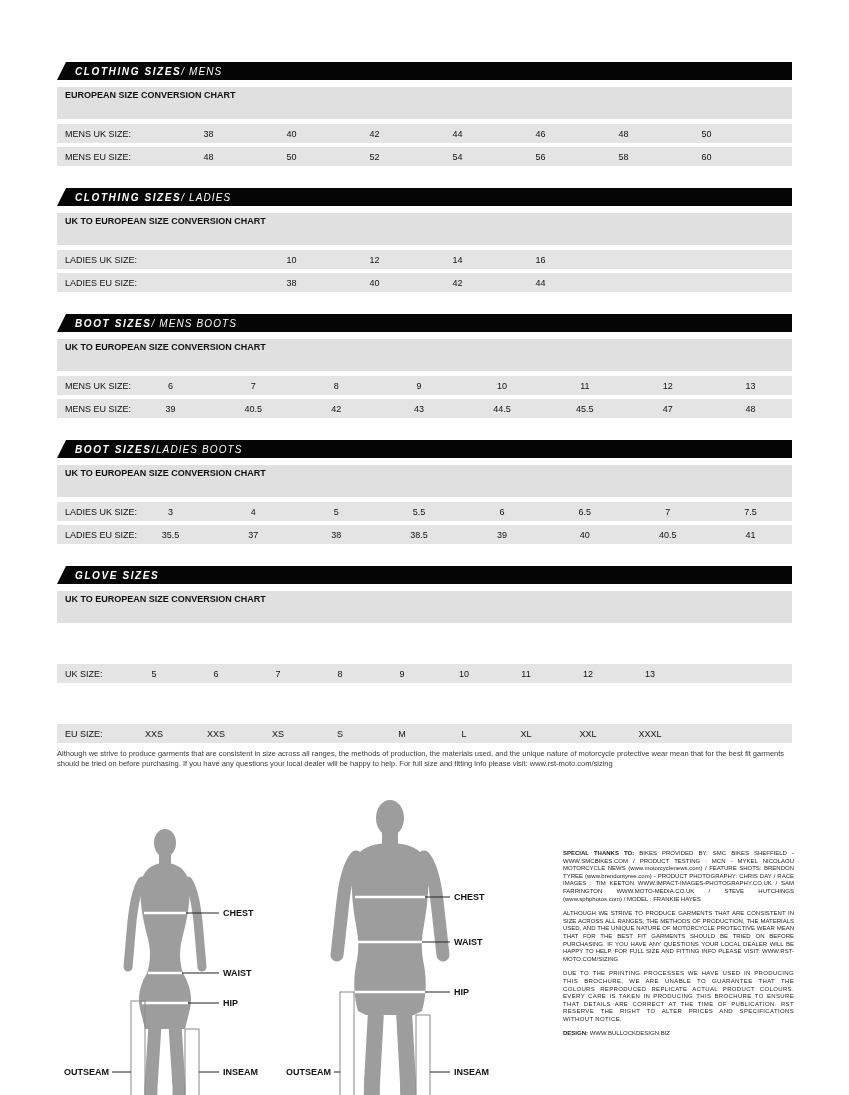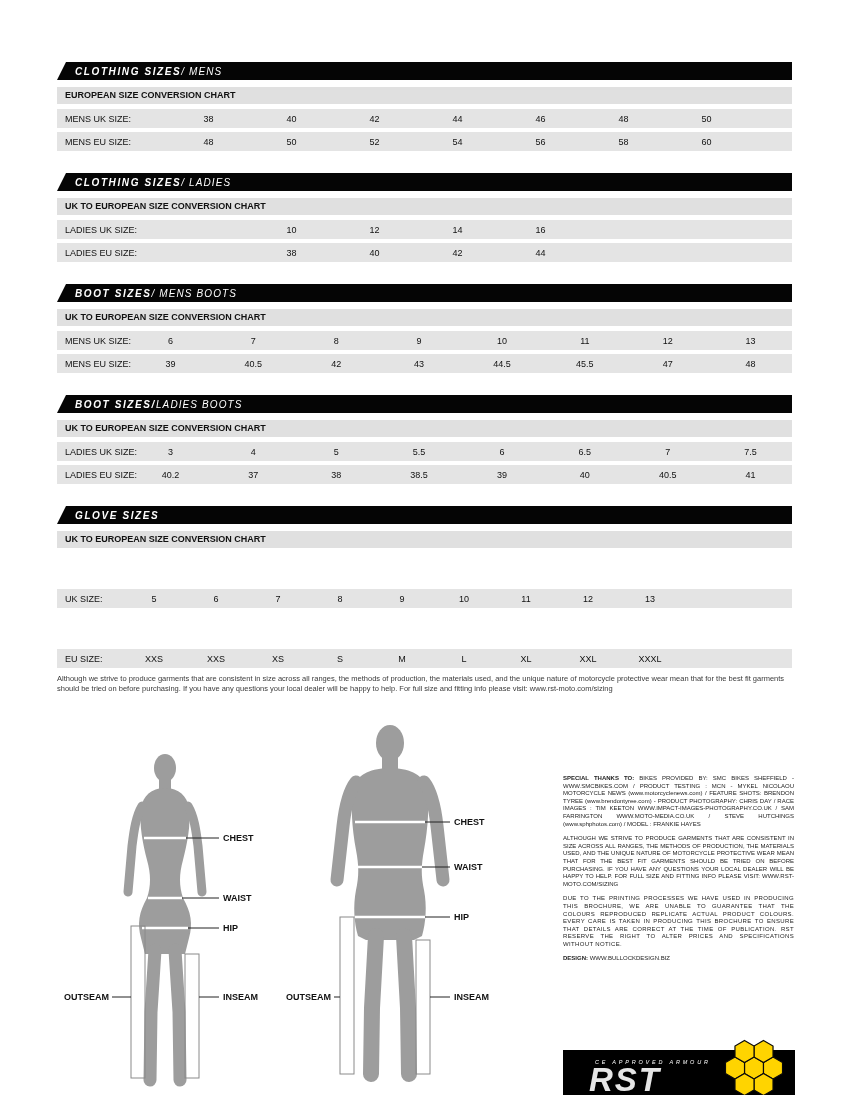--- a/index.html
+++ b/index.html
@@ -15,21 +15,21 @@
     height:18px; background:#050505; color:#fff;
     display:flex; align-items:center; padding-left:18px;
     clip-path:polygon(9px 0,100% 0,100% 100%,0 100%);
     margin-bottom:7px; font-size:10px; font-style:italic; letter-spacing:1.6px;
     box-sizing:border-box;
   }
   .hdr .ttl { font-weight:700; white-space:nowrap; }
   .hdr .sub { font-weight:400; letter-spacing:1.1px; white-space:nowrap; }
 
   .subhdr {
-    height:17px; line-height:17px; background:#e0e0e0;
+    height:32px; line-height:17px; background:#e0e0e0;
     padding-left:8px; font-size:9px; font-weight:700; margin-bottom:5px;
   }
 
   .trow {
     height:19px; background:#e4e4e4; display:grid; align-items:center;
     margin-bottom:4px; font-size:9px;
   }
   .trow .lbl { padding-left:8px; white-space:nowrap; }
   .trow .val { text-align:center; }
 
@@ -171,21 +171,21 @@
       <span class="val">4</span>
       <span class="val">5</span>
       <span class="val">5.5</span>
       <span class="val">6</span>
       <span class="val">6.5</span>
       <span class="val">7</span>
       <span class="val">7.5</span>
     </div>
     <div class="trow g8">
       <span class="lbl">LADIES EU SIZE:</span>
-      <span class="val">40.2</span>
+      <span class="val">35.5</span>
       <span class="val">37</span>
       <span class="val">38</span>
       <span class="val">38.5</span>
       <span class="val">39</span>
       <span class="val">40</span>
       <span class="val">40.5</span>
       <span class="val">41</span>
     </div>
   </section>
 

